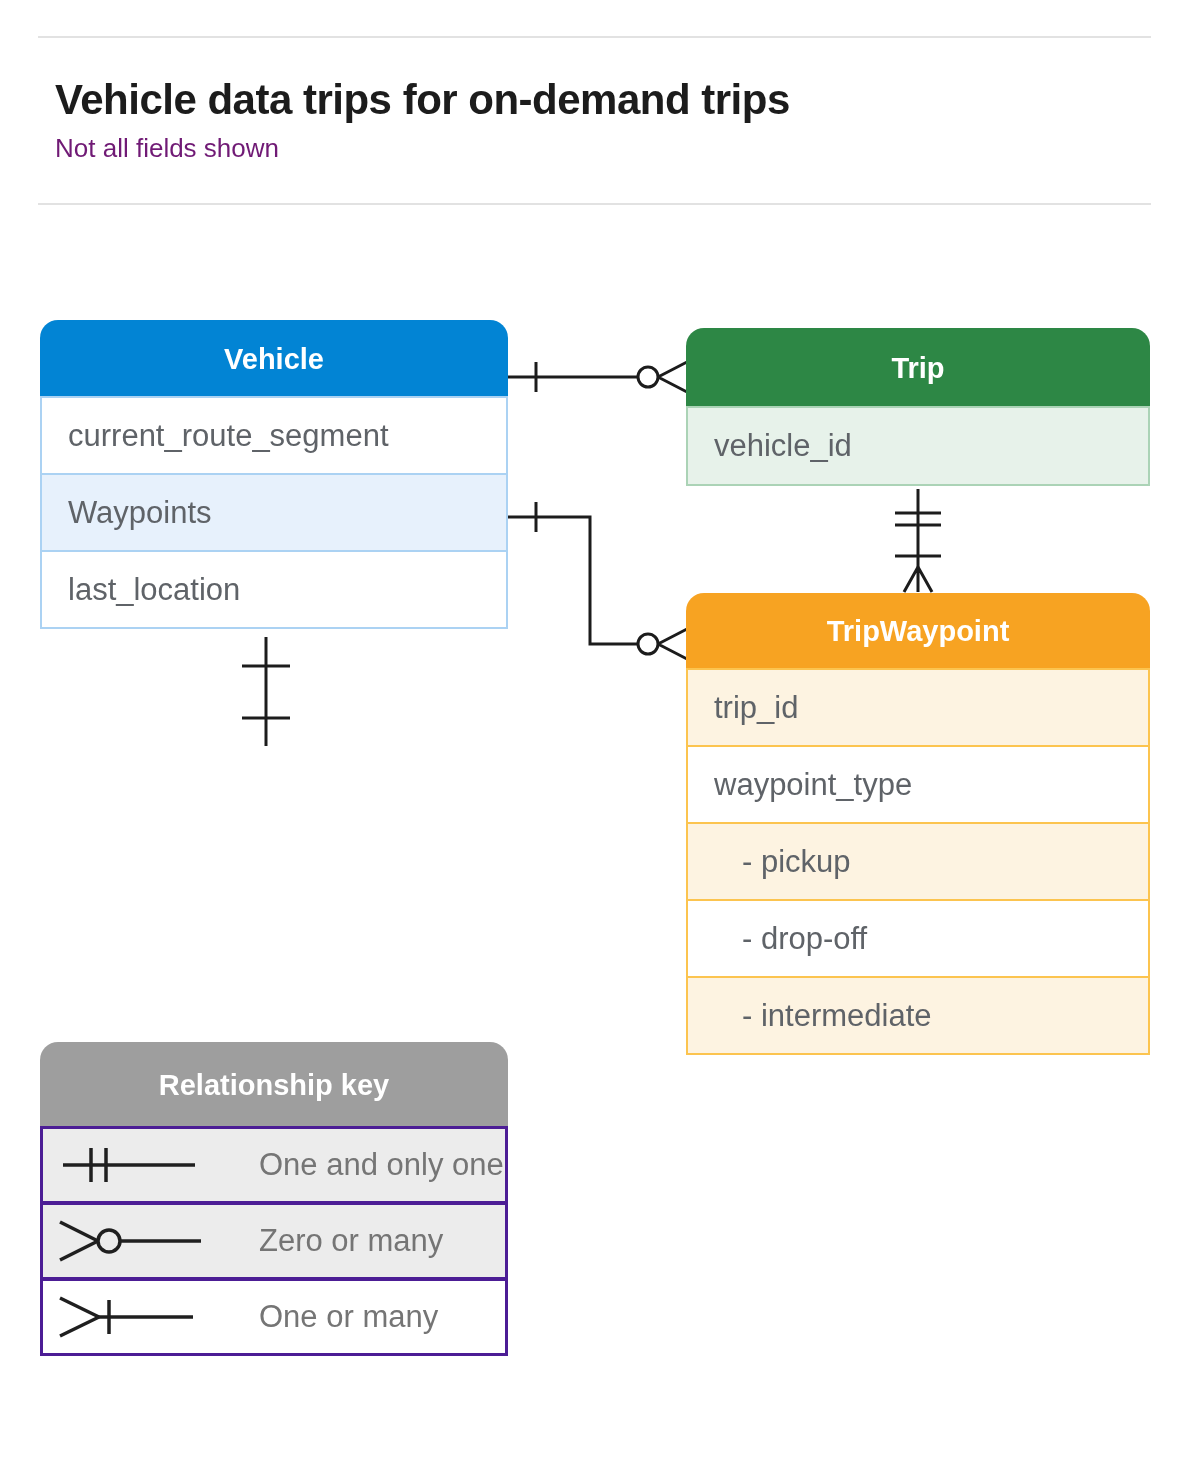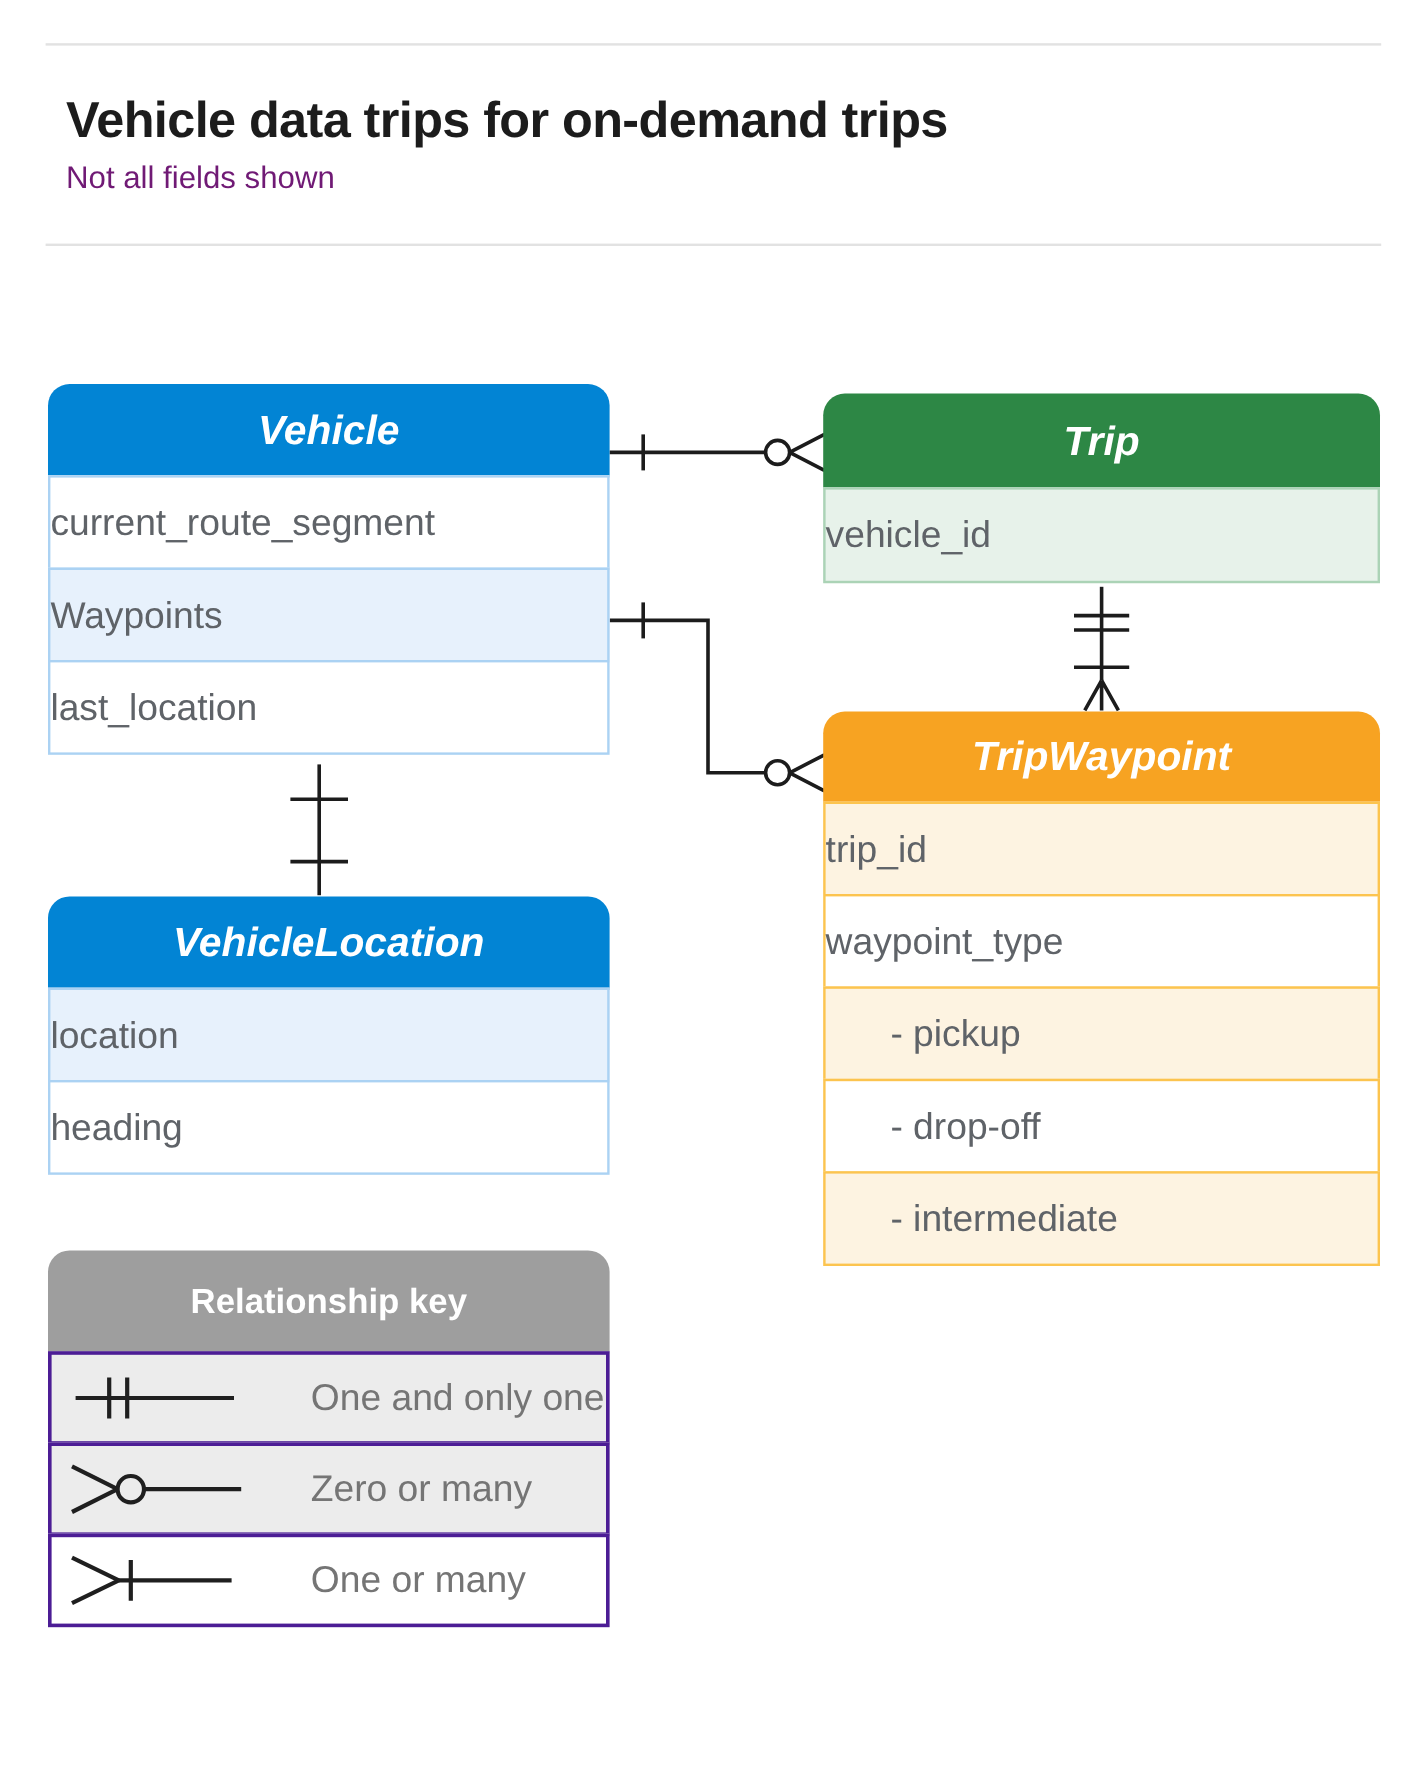--- a/index.html
+++ b/index.html
@@ -10,22 +10,22 @@
   .hr { position:absolute; height:2px; background:#e2e2e2; }
 
   .page-title { position:absolute; left:55px; top:76px; font-size:42px; font-weight:700;
     color:#1c1c1c; letter-spacing:-0.5px; }
   .page-subtitle { position:absolute; left:55px; top:133px; font-size:26px; color:#701a75; }
 
   .connectors { position:absolute; left:0; top:0; }
 
   .entity { position:absolute; }
   .entity .hdr { display:flex; align-items:center; justify-content:center;
-    border-radius:18px 18px 0 0; color:#fff; font-size:34px; font-weight:700;font-style:italic; }
-  .entity .row { display:flex; align-items:center; 
+    border-radius:18px 18px 0 0; color:#fff; font-size:29px; font-weight:700; }
+  .entity .row { display:flex; align-items:center; padding-left:26px;
     font-size:31px; color:#5f6368; background:#fff; border-style:solid; border-width:2px;
     margin-top:-2px; }
   .entity .row:first-child { margin-top:0; }
   .entity .row.indent { padding-left:54px; }
 
   .theme-blue .hdr { background:#0284d4; }
   .theme-blue .row { border-color:#abd2f3; }
   .theme-blue .row.shade { background:#e7f1fc; }
 
   .theme-green .hdr { background:#2d8745; }
@@ -120,25 +120,20 @@
 
   <div class="entity theme-orange" id="entity-tripwaypoint">
     <div class="hdr">TripWaypoint</div>
     <div class="row shade">trip_id</div>
     <div class="row">waypoint_type</div>
     <div class="row shade indent">- pickup</div>
     <div class="row indent">- drop-off</div>
     <div class="row shade indent">- intermediate</div>
   </div>
 
-  <div class="entity theme-blue" id="entity-vehiclelocation">
-    <div class="hdr">VehicleLocation</div>
-    <div class="row shade">location</div>
-    <div class="row">heading</div>
-  </div>
 
   <div class="legend">
     <div class="hdr">Relationship key</div>
 
     <div class="lrow shade">
       <svg class="sym" viewBox="0 0 200 78">
         <g stroke="#1f1f1f" stroke-width="3.5" fill="none">
           <line x1="20" y1="39" x2="152" y2="39"></line>
           <line x1="48" y1="22" x2="48" y2="56"></line>
           <line x1="63" y1="22" x2="63" y2="56"></line>

